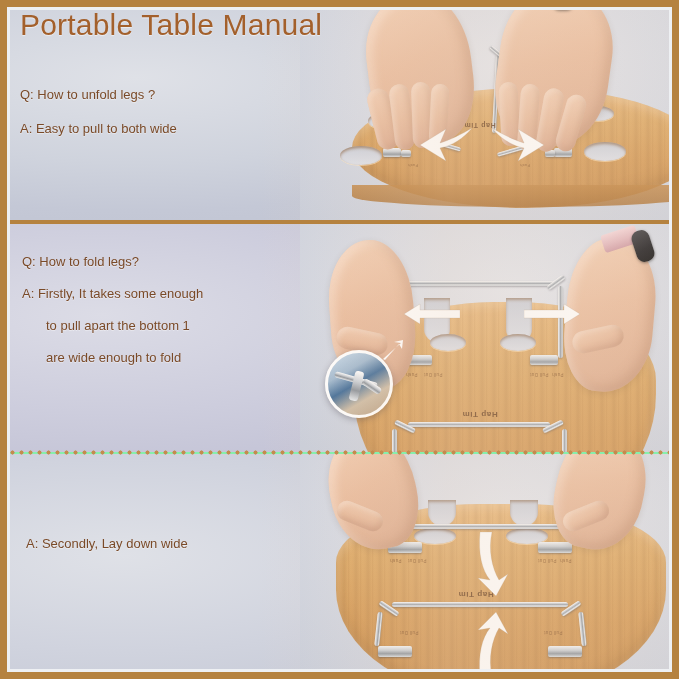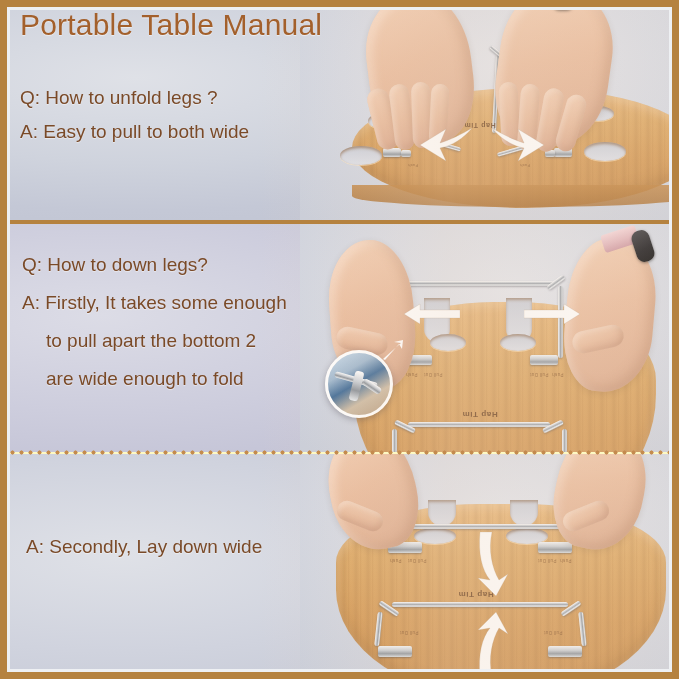--- a/index.html
+++ b/index.html
@@ -10,21 +10,21 @@
   body {
     font-family: "Liberation Sans", sans-serif;
   }
 
   #page {
     position: relative;
     width: 679px;
     height: 679px;
     overflow: hidden;
     box-sizing: border-box;
-    background: #fef9c3;
+    background: #86efac;
   }
 
   
   .outer-frame {
     position: absolute;
     inset: 0;
     border: 7px solid #b5823f;
     box-sizing: border-box;
     pointer-events: none;
     z-index: 40;
@@ -111,21 +111,21 @@
     font-weight: 400;
     letter-spacing: 0.2px;
     color: #a3602c;
     text-shadow: 0 1px 1px rgba(255,255,255,0.55);
     white-space: nowrap;
     z-index: 22;
   }
 
   .qa-line {
     color: #7a4a28;
-    font-size: 19px;
+    font-size: 13px;
     line-height: 1;
     text-shadow: 0 1px 1px rgba(255,255,255,0.5);
     white-space: nowrap;
   }
   .qa-line.indented { padding-left: 24px; }
 
   #p1-q { position: absolute; left: 20px; top: 88px;  z-index: 22; }
   #p1-a { position: absolute; left: 20px; top: 122px; z-index: 22; }
 
   #p2-lines {
@@ -408,23 +408,23 @@
         <svg width="22" height="20" viewBox="0 0 22 20">
           <path d="M1 19 L19 3 L12 2 L21 0 L20 9 L17 4 L3 20 Z" fill="#ffffff"></path>
         </svg>
       </div>
     </div>
 
     <div class="warm-wash"></div>
   </div>
 
   <div id="p2-lines" class="text-layer">
-    <div class="qa-line">Q: How to down legs?</div>
+    <div class="qa-line">Q: How to fold legs?</div>
     <div class="qa-line">A: Firstly, It takes some enough</div>
-    <div class="qa-line indented">to pull apart the bottom 2</div>
+    <div class="qa-line indented">to pull apart the bottom 1</div>
     <div class="qa-line indented">are wide enough to fold</div>
   </div>
 
   <div class="panel" id="panel-3">
     <div class="panel-bg"></div>
 
     <div class="scene">
       <div class="photo-bg" style="left:300px;right:0;"></div>
 
       <div class="wood" style="left:336px; top:50px; width:330px; height:195px; border-radius:44% 44% 50% 50% / 30% 30% 56% 56%;"></div>

